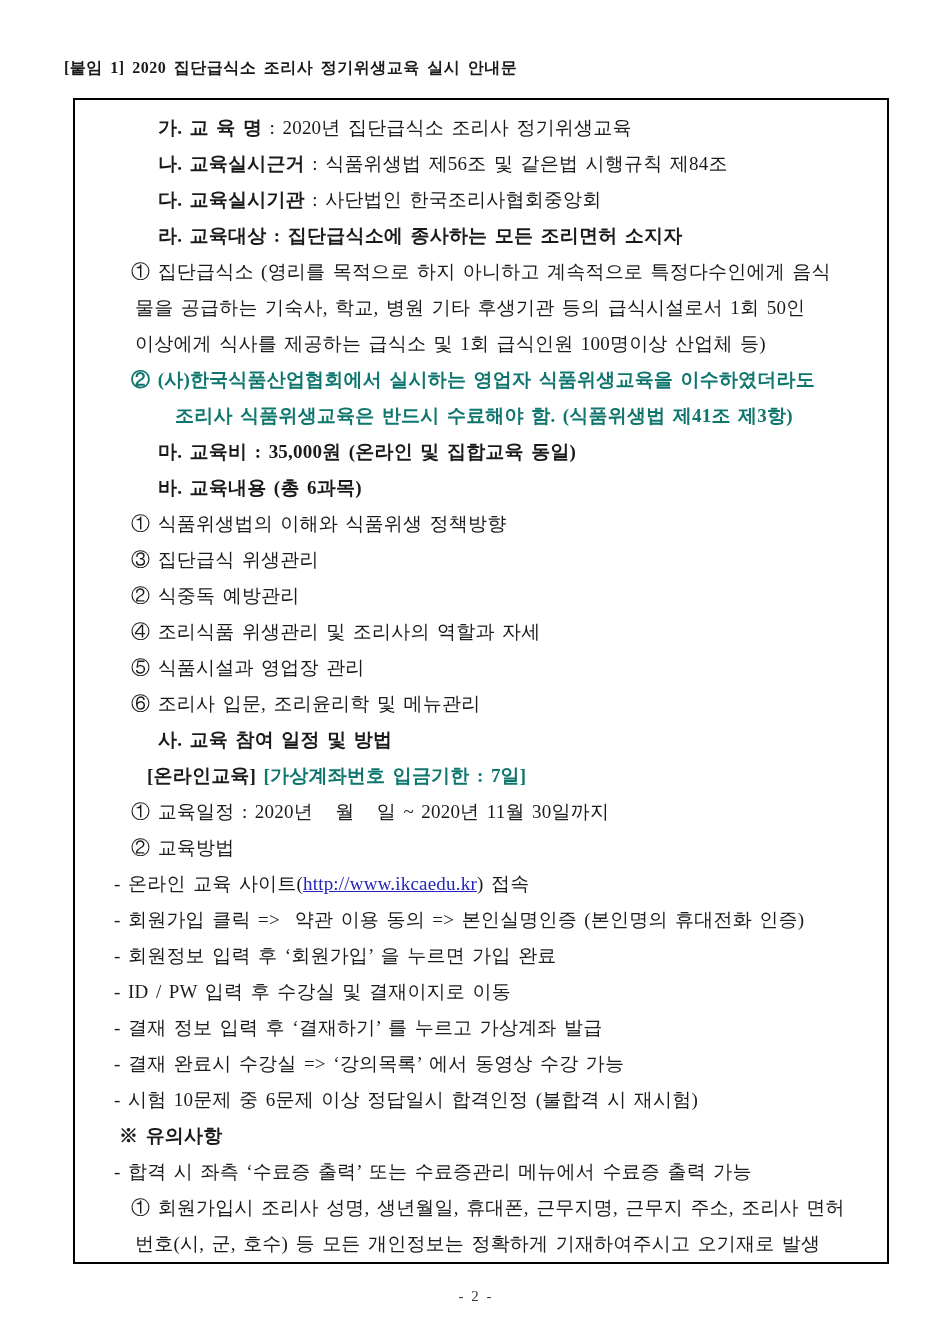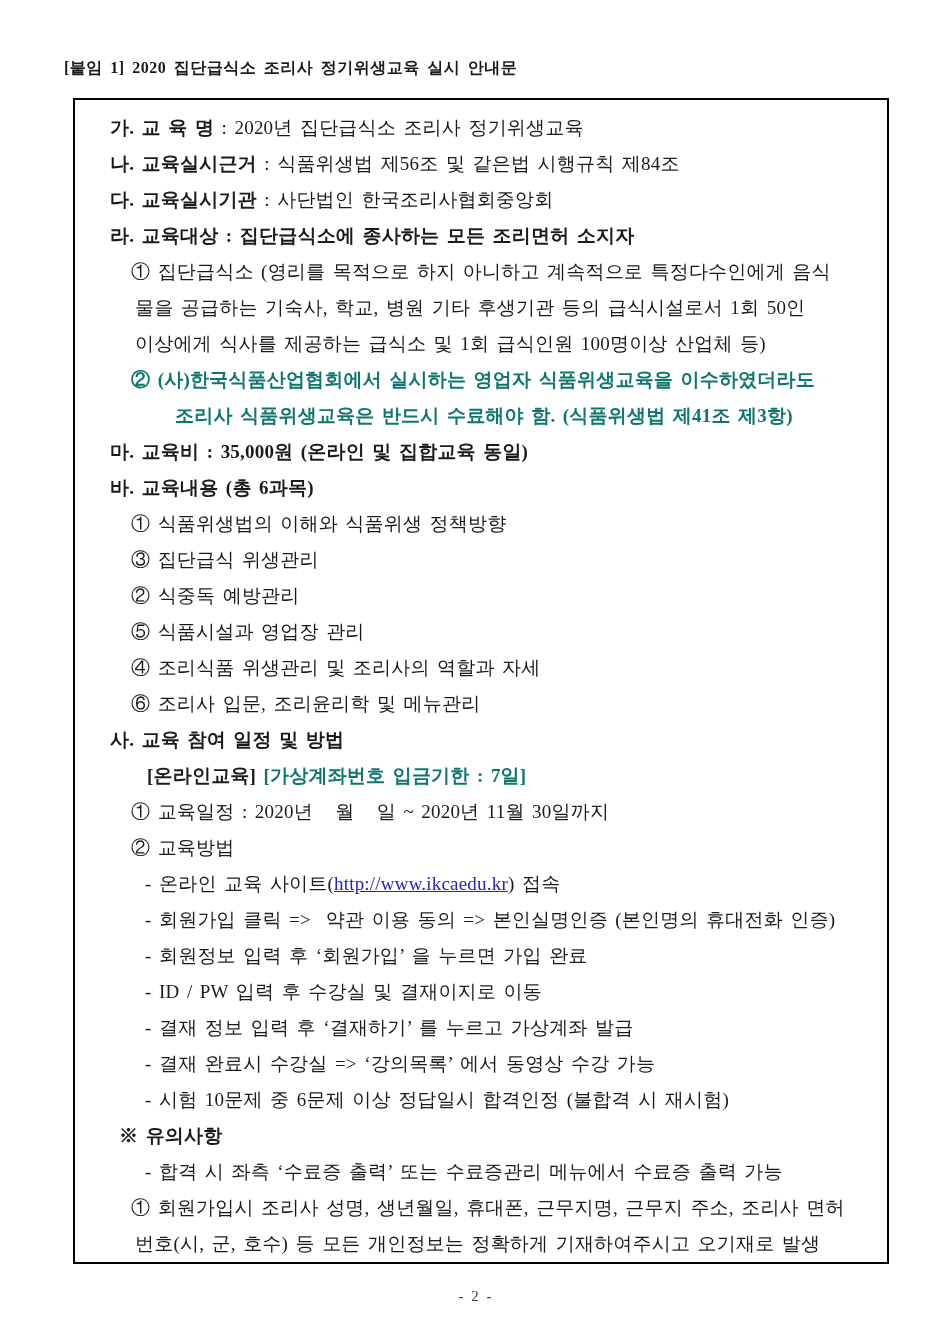--- a/index.html
+++ b/index.html
@@ -21,27 +21,27 @@
   }
   .ln{
     height:36px;line-height:36px;font-size:19px;
     white-space:pre;word-spacing:2.5px;letter-spacing:.2px;
   }
   .ln span{white-space:pre;}
   .b{font-weight:bold;}
   .red{color:#0f766e;font-weight:bold;text-align:center;}
   .link{color:#2424bd;text-decoration:underline;cursor:pointer;}
   
-  .lv1{padding-left:35px;}      
+  .lv1{padding-left:35px;margin-left:48px;}      
   .star{padding-left:44px;}     
   .lv2{padding-left:56px;}      
   .lv2b{padding-left:72px;}     
   .lv3{padding-left:60px;}      
   .lv3r{padding-left:100px;}    
-  .dash{padding-left:70px;}     
+  .dash{padding-left:39px;}     
   .page-number{
     position:absolute;left:0;top:1288px;width:100%;
     text-align:center;font-size:15px;color:#3a3a3a;
     font-family:"Liberation Serif","DejaVu Serif",serif;word-spacing:4px;
   }
 </style>
 </head>
 <body>
 
 <div class="page-title">[붙임 1] 2020 집단급식소 조리사 정기위생교육 실시 안내문</div>
@@ -63,22 +63,22 @@
   <div class="ln lv2"><span class="red">② (사)한국식품산업협회에서 실시하는 영업자 식품위생교육을 이수하였더라도</span></div>
   <div class="ln lv3r"><span class="red">조리사 식품위생교육은 반드시 수료해야 함. (식품위생법 제41조 제3항)</span></div>
 
   <div class="ln lv1"><span class="b">마. 교육비 : 35,000원 (온라인 및 집합교육 동일)</span></div>
 
   <div class="ln lv1"><span class="b">바. 교육내용 (총 6과목)</span></div>
 
   <div class="ln lv2"><span>① 식품위생법의 이해와 식품위생 정책방향</span></div>
   <div class="ln lv2"><span>③ 집단급식 위생관리</span></div>
   <div class="ln lv2"><span>② 식중독 예방관리</span></div>
+  <div class="ln lv2"><span>④ 조리식품 위생관리 및 조리사의 역할과 자세</span></div>
   <div class="ln lv2"><span>⑤ 식품시설과 영업장 관리</span></div>
-  <div class="ln lv2"><span>④ 조리식품 위생관리 및 조리사의 역할과 자세</span></div>
   <div class="ln lv2"><span>⑥ 조리사 입문, 조리윤리학 및 메뉴관리</span></div>
 
   <div class="ln lv1"><span class="b">사. 교육 참여 일정 및 방법</span></div>
 
   <div class="ln lv2b"><span class="b">[온라인교육] </span><span class="red">[가상계좌번호 입금기한 : 7일]</span></div>
 
   <div class="ln lv2"><span>① 교육일정 : 2020년   월   일 ~ 2020년 11월 30일까지</span></div>
   <div class="ln lv2"><span>② 교육방법</span></div>
 
   <div class="ln dash"><span>- 온라인 교육 사이트(</span><span class="link">http://www.ikcaedu.kr</span><span>) 접속</span></div>

